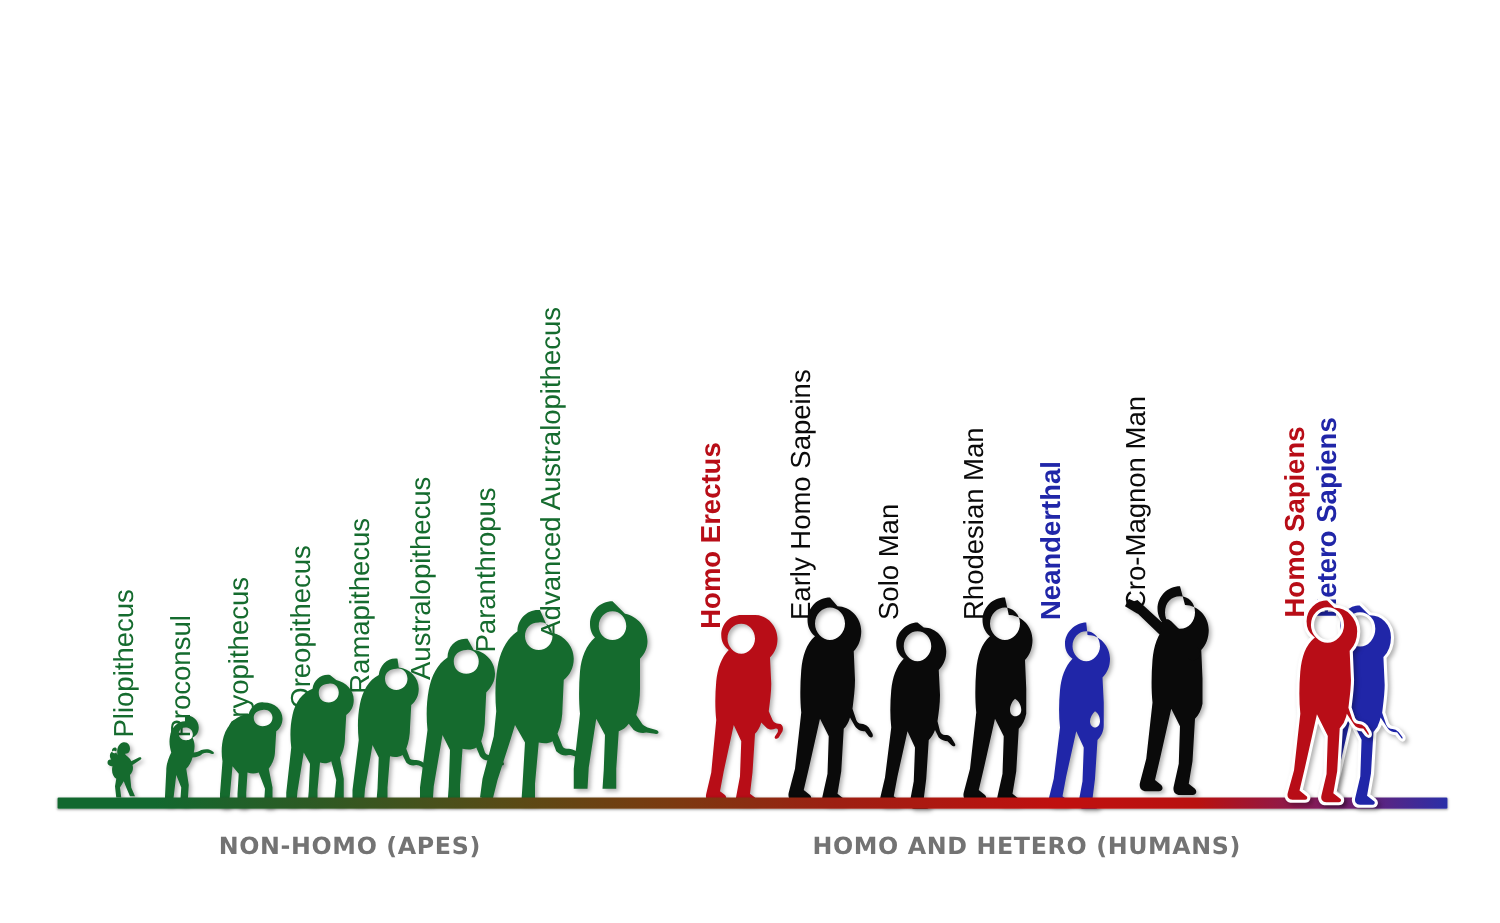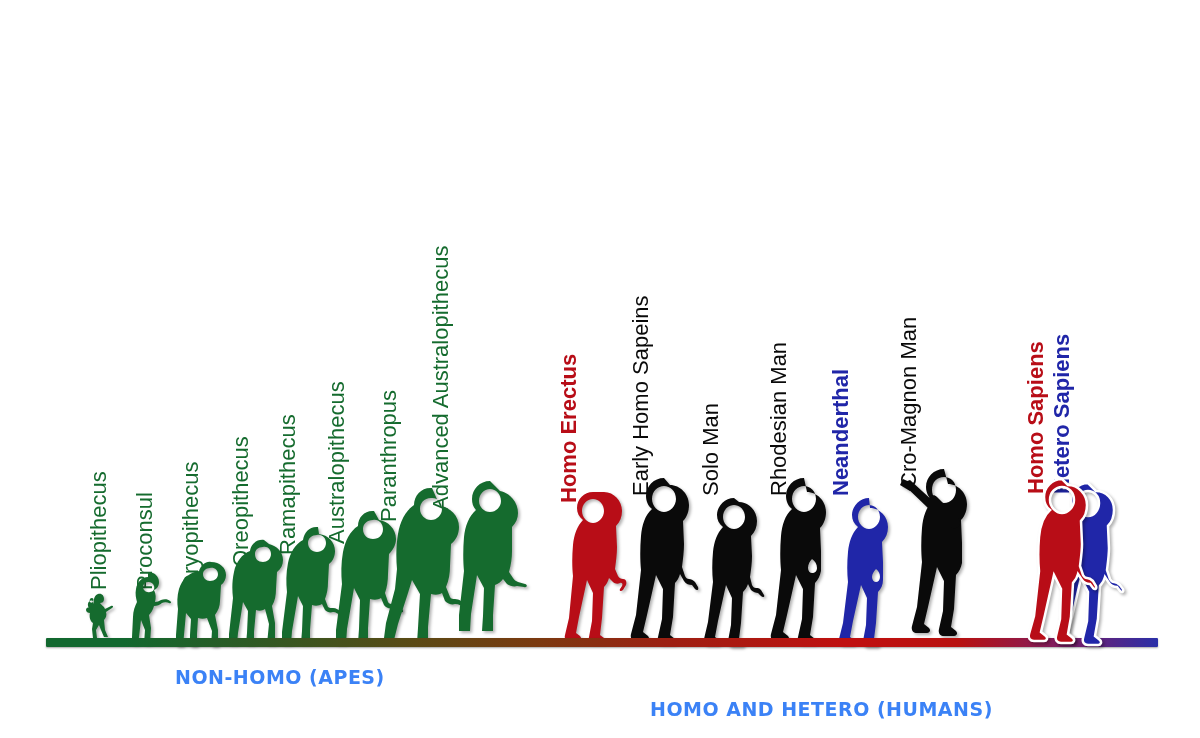--- a/index.html
+++ b/index.html
@@ -27,28 +27,28 @@
         #b8110f 82%,
         #7a1d68 92%,
         #2a2fa8 100%);
     box-shadow:0 1px 2px rgba(0,0,0,.35);
   }
 
   
   .caption{
     position:absolute;
     font-weight:bold;
-    color:#3b82f6;
+    color:#737373;
     letter-spacing:.5px;
     font-size:19px;
     white-space:nowrap;
     font-family:"DejaVu Sans","Liberation Sans",sans-serif;
   }
   #cap-apes{left:175px;top:666px;}
-  #cap-humans{left:650px;top:698px;text-align:center;}
+  #cap-humans{left:650px;top:666px;text-align:center;}
 
   
   .vlabel{
     position:absolute;
     transform-origin:left bottom;
     transform:rotate(-90deg);
     white-space:nowrap;
     font-size:22px;
     line-height:1;
     font-family:"Liberation Sans","DejaVu Sans",sans-serif;

